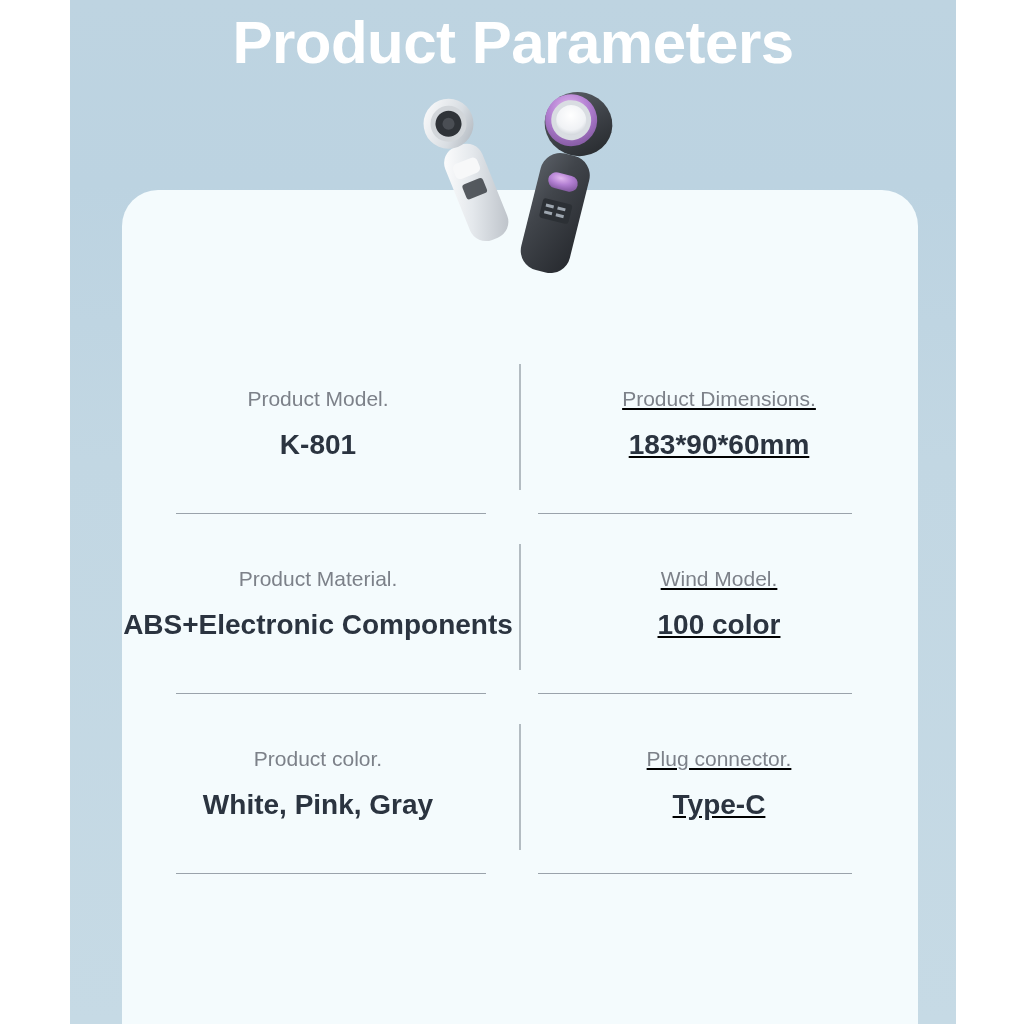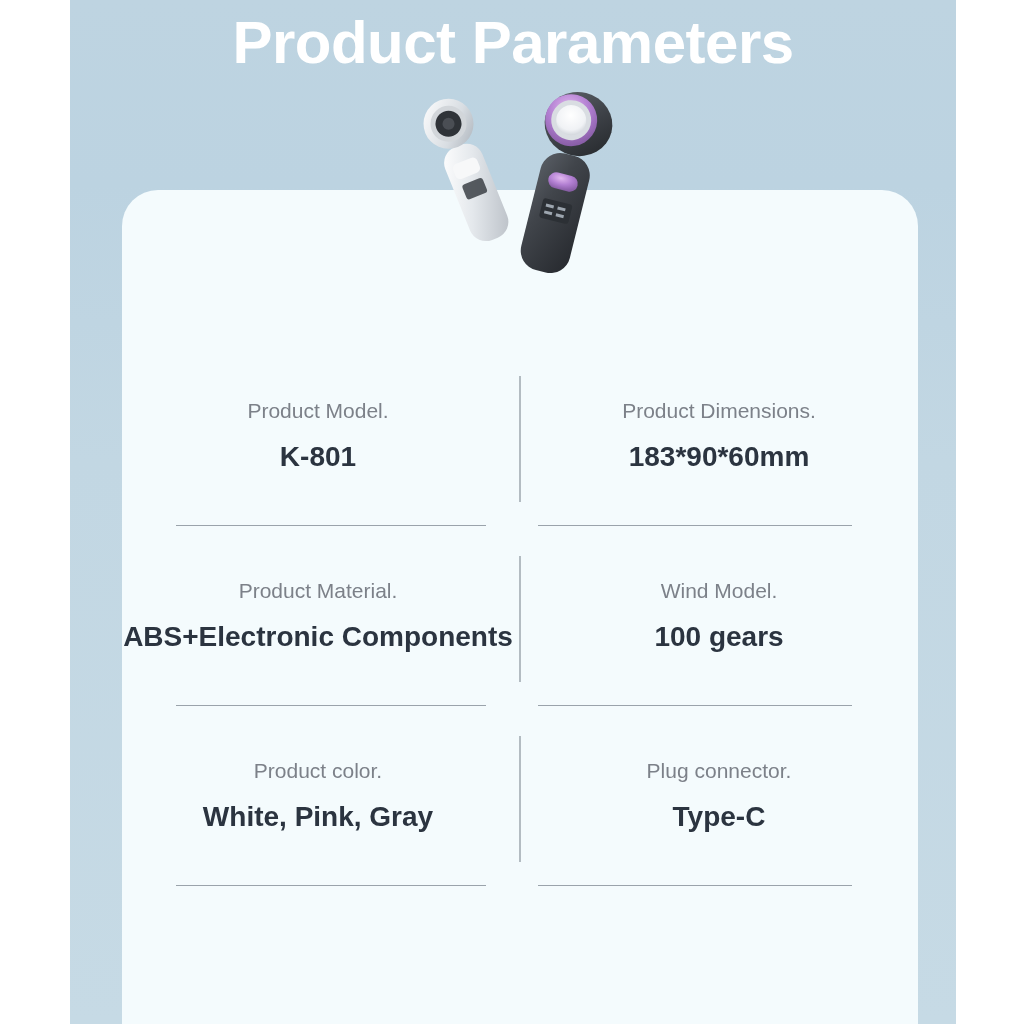--- a/index.html
+++ b/index.html
@@ -73,42 +73,42 @@
     top: 82px;
     width: 250px;
     height: 200px;
     pointer-events: none;
   }
 
   
   .spec-grid {
     position: absolute;
     left: 122px;
-    top: 364px;
+    top: 352px;
     width: 796px;
   }
   .spec-row {
     position: relative;
     display: flex;
     height: 180px;
   }
   .spec-row.partial { height: 120px; }
 
   .spec-cell {
     flex: 1 1 50%;
     position: relative;
     display: flex;
     flex-direction: column;
     align-items: center;
     justify-content: flex-start;
     padding-top: 32px;
     box-sizing: border-box;
   }
   .spec-cell.left  { padding-right: 6px; }
-  .spec-cell.right { padding-left: 0; }
+  .spec-cell.right { padding-left: 0; text-decoration: underline; }
 
   .spec-label {
     color: #7c8189;
     font-size: 21px;
     font-weight: normal;
     line-height: 30px;
     text-align: center;
     white-space: nowrap;
     font-family: "Liberation Sans", sans-serif;
   }
@@ -240,21 +240,21 @@
       <div class="h-rule right"></div>
     </div>
 
     <div class="spec-row">
       <div class="spec-cell left">
         <div class="spec-label">Product Material.</div>
         <div class="spec-value">ABS+Electronic Components</div>
       </div>
       <div class="spec-cell right">
         <div class="spec-label">Wind Model.</div>
-        <div class="spec-value">100 gears</div>
+        <div class="spec-value">100 color</div>
       </div>
       <div class="v-divider"></div>
       <div class="h-rule left"></div>
       <div class="h-rule right"></div>
     </div>
 
     <div class="spec-row">
       <div class="spec-cell left">
         <div class="spec-label">Product color.</div>
         <div class="spec-value">White, Pink, Gray</div>

